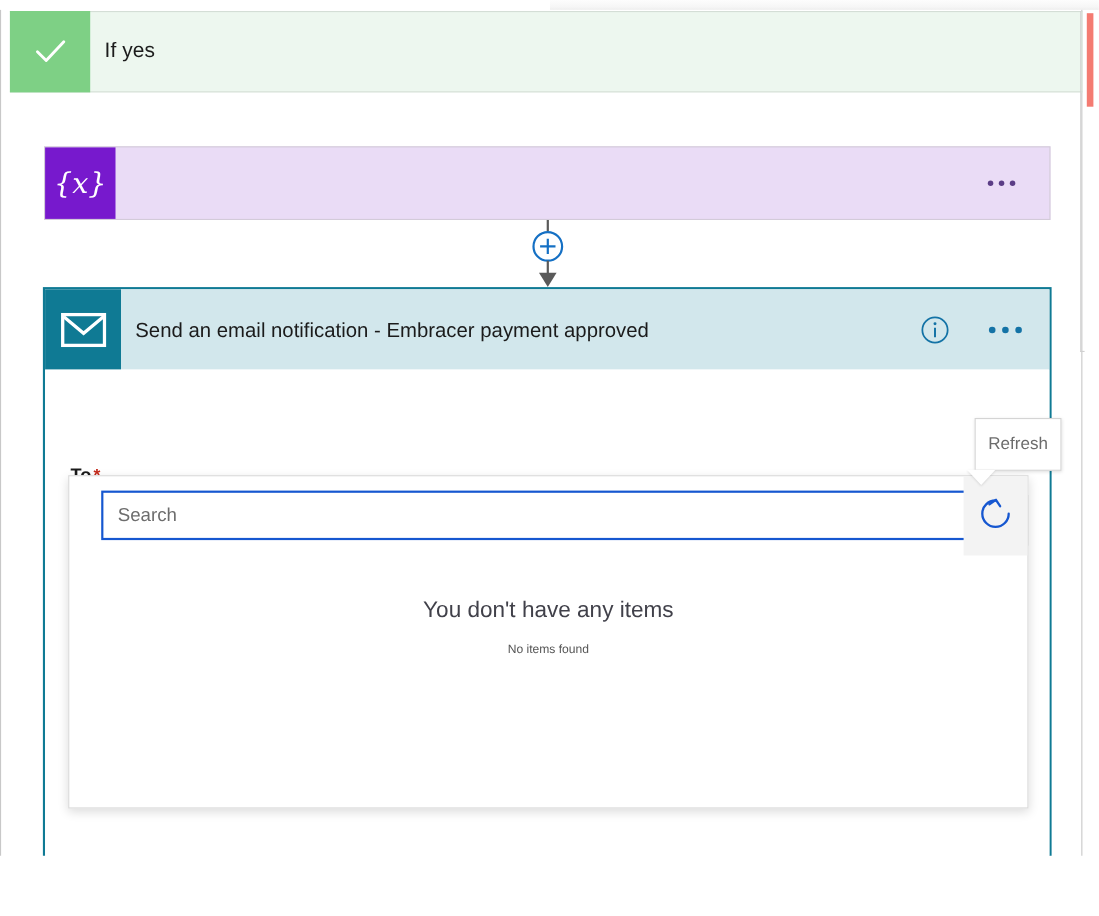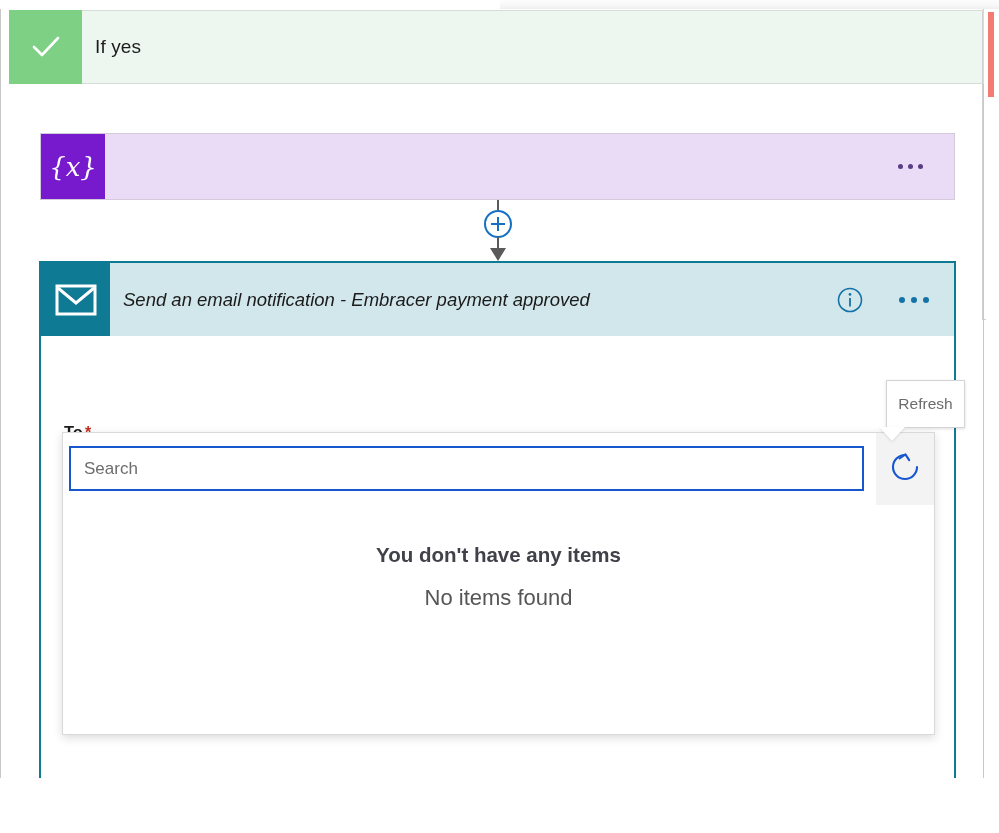--- a/index.html
+++ b/index.html
@@ -131,21 +131,21 @@
   }
   .email-icon {
     position: absolute; left: 0px; top: 0px;
     width: 69px; height: 73px;
     background: #0f7a94;
     display: flex; align-items: center; justify-content: center;
   }
   .email-title {
     position: absolute; left: 82px; top: 0;
     height: 73px; display: flex; align-items: center;
-    font-size: 18.5px; color: #1b1b1b; font-style: italic;
+    font-size: 18.5px; color: #1b1b1b;
   }
   .email-info {
     position: absolute; left: 796px; top: 24px;
     width: 26px; height: 26px;
   }
   .email-dots {
     position: absolute; left: 858px; top: 0px;
     height: 73px; display: flex; align-items: center; gap: 6px;
   }
   .email-dots i {
@@ -203,41 +203,41 @@
     background: #ffffff;
     border: 1px solid #d9d9d9;
     box-shadow: 0 3px 9px rgba(0,0,0,0.14);
     z-index: 30;
   }
   .dd-searchrow {
     position: absolute; left: 0; top: 0;
     width: 871px; height: 80px;
   }
   .dd-search-input {
-    position: absolute; left: 6px; top: 13px;
+    position: absolute; left: 29px; top: 13px;
     width: 795px; height: 45px;
     border: 2px solid #1657d0;
     background: #ffffff;
     display: flex; align-items: center;
     padding-left: 13px;
     font-size: 17px; color: #6d6d6d;
   }
   .dd-refresh-btn {
     position: absolute; left: 813px; top: 0px;
     width: 58px; height: 72px;
     background: #f3f3f3;
     display: flex; align-items: center; justify-content: center;
   }
   .dd-empty-title {
     position: absolute; left: 0; top: 110px; width: 871px;
-    text-align: center; font-size: 20.5px; color: #41414a; font-weight: 700;
+    text-align: center; font-size: 20.5px; color: #41414a; font-weight: 400;
   }
   .dd-empty-sub {
     position: absolute; left: 0; top: 152px; width: 871px;
-    text-align: center; font-size: 22px; color: #565656;
+    text-align: center; font-size: 11px; color: #565656;
   }
 </style>
 </head>
 <body>
 
 <div id="root">
 
   <div class="top-gutter"></div>
   <div class="top-gutter-shade"></div>
 

